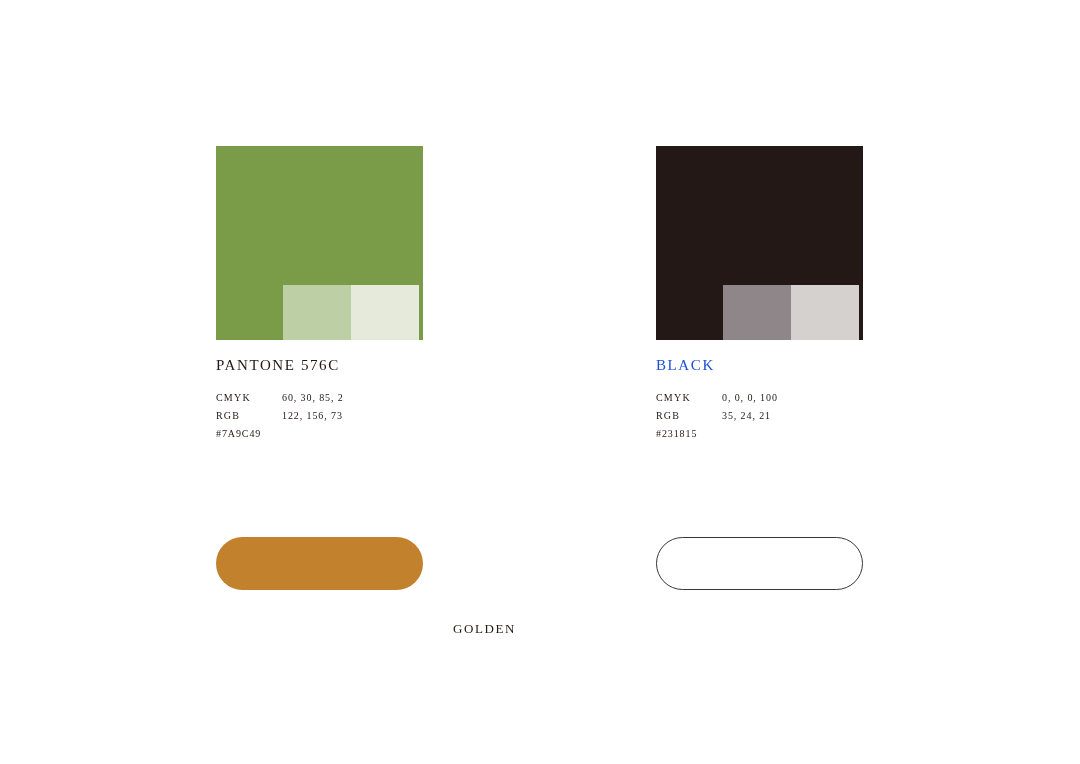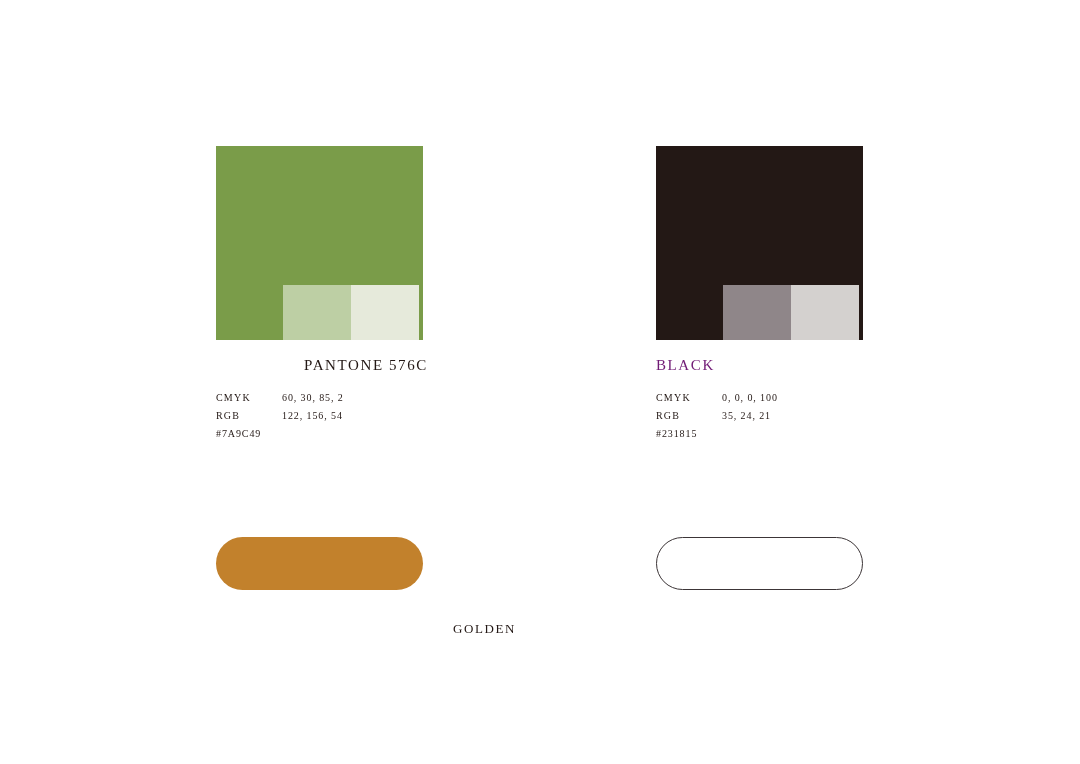--- a/index.html
+++ b/index.html
@@ -124,48 +124,48 @@
 <div class="sheet">
 
   <div class="col col-left row-swatches">
     <div class="swatch-block">
       <div class="swatch-main" style="background-color: rgb(122, 156, 73);"></div>
       <div class="tint tint-a" style="background-color: rgb(189, 207, 164);"></div>
       <div class="tint tint-b" style="background-color: rgb(230, 234, 219);"></div>
     </div>
 
     <div class="swatch-caption">
-      <div class="swatch-name" style="color: rgb(35, 24, 21); text-align: center;">PANTONE 576C</div>
+      <div class="swatch-name" style="color: rgb(35, 24, 21);">PANTONE 576C</div>
       <table class="spec-table" style="color: rgb(35, 24, 21);">
         <tbody>
           <tr>
             <td class="spec-label">CMYK</td>
             <td class="spec-value">60, 30, 85, 2</td>
           </tr>
           <tr>
             <td class="spec-label">RGB</td>
-            <td class="spec-value">122, 156, 54</td>
+            <td class="spec-value">122, 156, 73</td>
           </tr>
           <tr class="spec-hex">
             <td colspan="2">#7A9C49</td>
           </tr>
         </tbody>
       </table>
     </div>
   </div>
 
   <div class="col col-right row-swatches">
     <div class="swatch-block">
       <div class="swatch-main" style="background-color: rgb(35, 24, 21);"></div>
       <div class="tint tint-a" style="background-color: rgb(143, 134, 137);"></div>
       <div class="tint tint-b" style="background-color: rgb(212, 209, 207);"></div>
     </div>
 
     <div class="swatch-caption">
-      <div class="swatch-name" style="color: #701a75;">BLACK</div>
+      <div class="swatch-name" style="color: #1d4ed8;">BLACK</div>
       <table class="spec-table" style="color: rgb(35, 24, 21);">
         <tbody>
           <tr>
             <td class="spec-label">CMYK</td>
             <td class="spec-value">0, 0, 0, 100</td>
           </tr>
           <tr>
             <td class="spec-label">RGB</td>
             <td class="spec-value">35, 24, 21</td>
           </tr>

